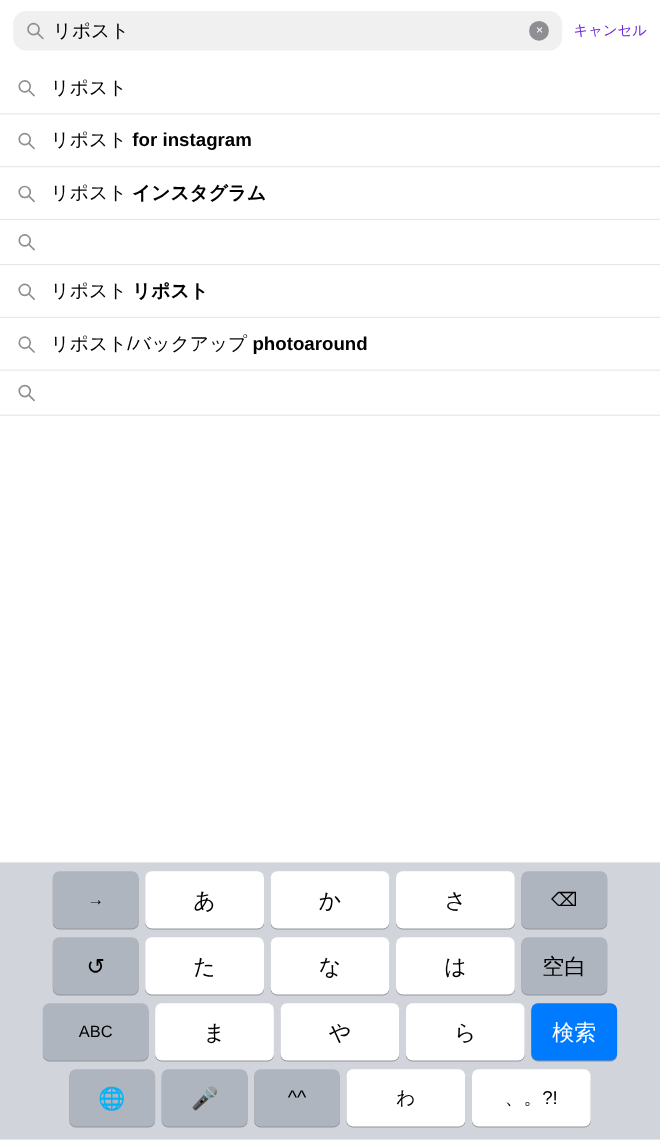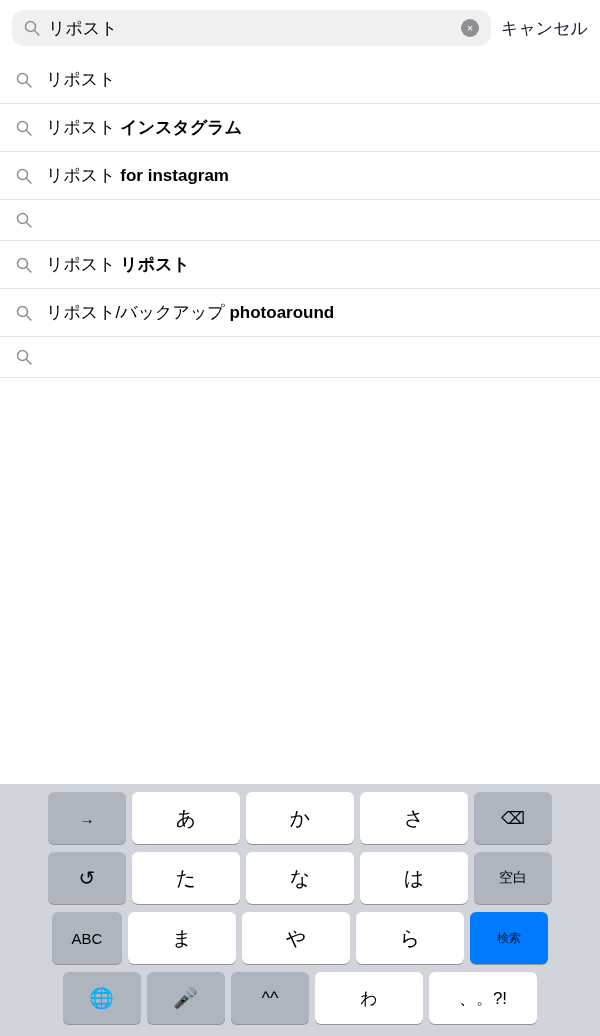--- a/index.html
+++ b/index.html
@@ -61,22 +61,22 @@
       justify-content: center;
       cursor: pointer;
       color: white;
       font-size: 11px;
       flex-shrink: 0;
     }
 
     .cancel-btn {
       background: none;
       border: none;
-      color: #0f172a;
-      font-size: 17px;
+      color: #6d28d9;
+      font-size: 13px;
       cursor: pointer;
       white-space: nowrap;
       font-family: -apple-system, 'Hiragino Sans', sans-serif;
     }
 
     
     .suggestions-list {
       background: #ffffff;
     }
 
@@ -158,35 +158,35 @@
       font-size: 17px;
     }
 
     .key-undo {
       width: 78px;
       font-size: 20px;
     }
 
     .key-space {
       width: 78px;
-      font-size: 14px;
+      font-size: 20px;
       font-family: Liberation Mono, monospace;
     }
 
     .key-abc {
-      width: 70px;
+      width: 96px;
       font-size: 15px;
     }
 
     .key-search {
       background: #007aff;
-      color: #0f172a;
+      color: #ffffff;
       width: 78px;
       height: 52px;
-      font-size: 12px;
+      font-size: 20px;
       border-radius: 6px;
       display: flex;
       align-items: center;
       justify-content: center;
       cursor: pointer;
       box-shadow: 0 1px 0 rgba(0,0,0,0.3);
     }
 
     
     .key-globe {
@@ -236,30 +236,30 @@
     <span class="suggestion-text">
       リポスト<span class="bold"></span>
     </span>
   </div>
     <div class="suggestion-item">
     <svg class="suggestion-search-icon" width="16" height="16" viewBox="0 0 16 16" fill="none">
       <circle cx="6.5" cy="6.5" r="5" stroke="#8e8e93" stroke-width="1.5"></circle>
       <line x1="10.5" y1="10.5" x2="15" y2="15" stroke="#8e8e93" stroke-width="1.5" stroke-linecap="round"></line>
     </svg>
     <span class="suggestion-text">
+      リポスト <span class="bold">for instagram</span>
+    </span>
+  </div>
+    <div class="suggestion-item">
+    <svg class="suggestion-search-icon" width="16" height="16" viewBox="0 0 16 16" fill="none">
+      <circle cx="6.5" cy="6.5" r="5" stroke="#8e8e93" stroke-width="1.5"></circle>
+      <line x1="10.5" y1="10.5" x2="15" y2="15" stroke="#8e8e93" stroke-width="1.5" stroke-linecap="round"></line>
+    </svg>
+    <span class="suggestion-text">
       リポスト <span class="bold">インスタグラム</span>
-    </span>
-  </div>
-    <div class="suggestion-item">
-    <svg class="suggestion-search-icon" width="16" height="16" viewBox="0 0 16 16" fill="none">
-      <circle cx="6.5" cy="6.5" r="5" stroke="#8e8e93" stroke-width="1.5"></circle>
-      <line x1="10.5" y1="10.5" x2="15" y2="15" stroke="#8e8e93" stroke-width="1.5" stroke-linecap="round"></line>
-    </svg>
-    <span class="suggestion-text">
-      リポスト <span class="bold">for instagram</span>
     </span>
   </div>
     <div class="suggestion-item">
     <svg class="suggestion-search-icon" width="16" height="16" viewBox="0 0 16 16" fill="none">
       <circle cx="6.5" cy="6.5" r="5" stroke="#8e8e93" stroke-width="1.5"></circle>
       <line x1="10.5" y1="10.5" x2="15" y2="15" stroke="#8e8e93" stroke-width="1.5" stroke-linecap="round"></line>
     </svg>
   </div>
     <div class="suggestion-item">
     <svg class="suggestion-search-icon" width="16" height="16" viewBox="0 0 16 16" fill="none">

